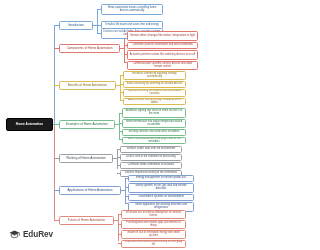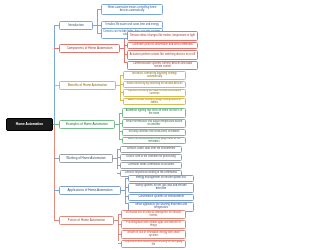--- a/index.html
+++ b/index.html
@@ -297,14 +297,22 @@
   <div class="hline l-salmon" style="left:118px; top:234px; width:3px;"></div>
   <div class="leaf c-salmon" style="left:121px; top:230px; width:65px; height:9px;">
     <span>Growth in use of renewable energy with smart systems</span>
   </div>
 
   <div class="hline l-salmon" style="left:118px; top:243px; width:3px;"></div>
   <div class="leaf c-salmon" style="left:121px; top:240px; width:65px; height:8px;">
     <span>Improved voice features and security for everyday life</span>
   </div>
 
+  <div class="logo-wrap">
+    <svg class="logo-cap" viewBox="0 0 24 24">
+      <path d="M12 3 L23 8 L12 13 L1 8 Z" fill="#3a3a3a"></path>
+      <path d="M5 10 L5 17 Q12 21 19 17 L19 10 L12 13.6 Z" fill="#ffffff" stroke="#3a3a3a" stroke-width="1.6"></path>
+      <rect x="22.1" y="8" width="1.3" height="7" fill="#3a3a3a"></rect>
+    </svg>
+    <span class="logo-text">EduRev</span>
+  </div>
 
 </div>
 
 </body></html>

